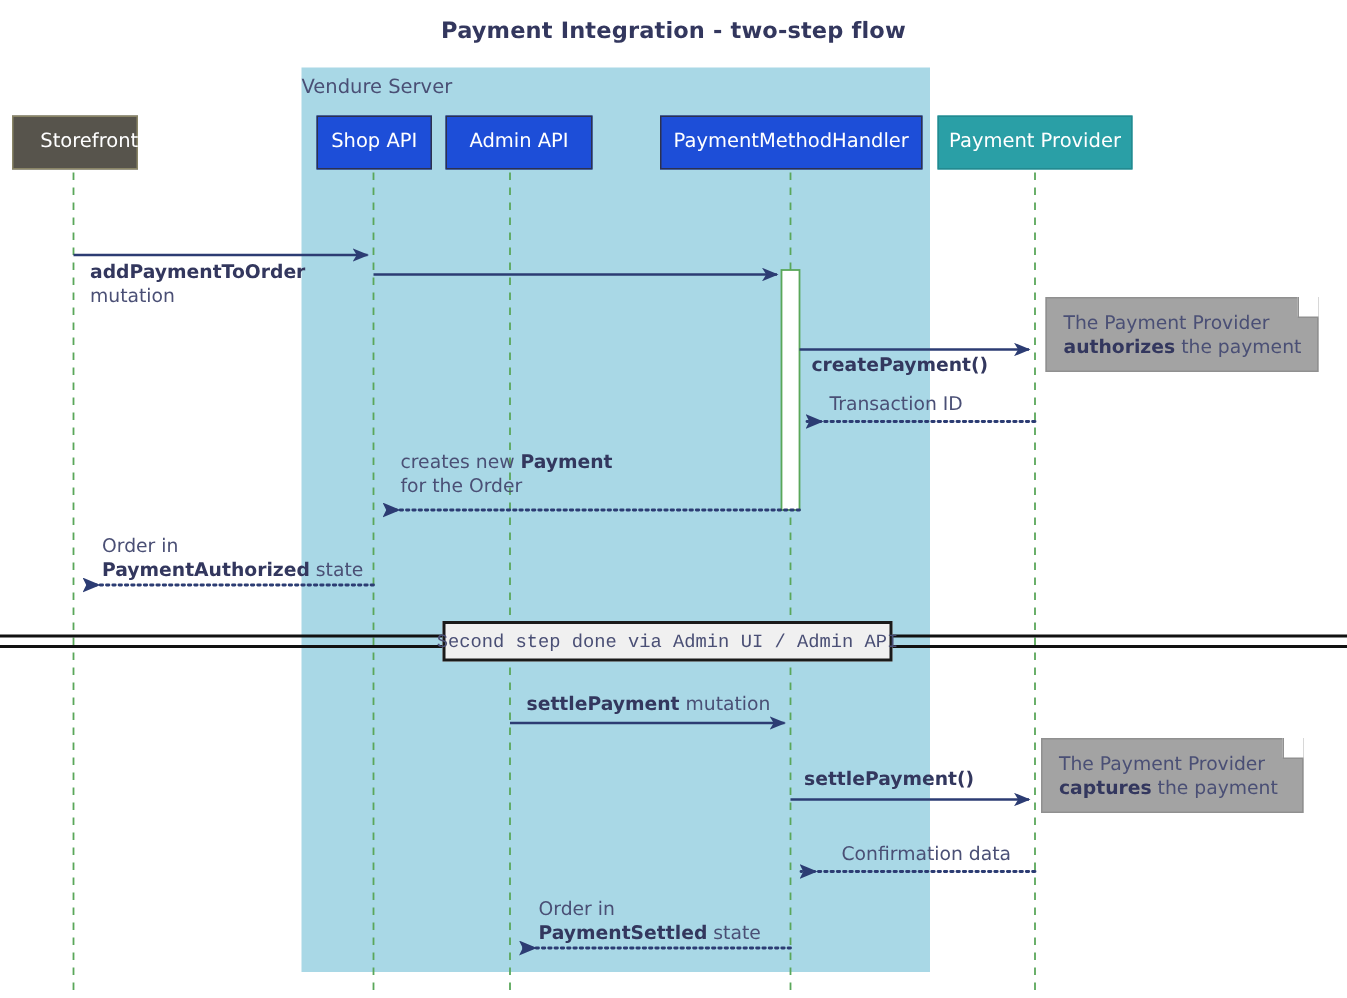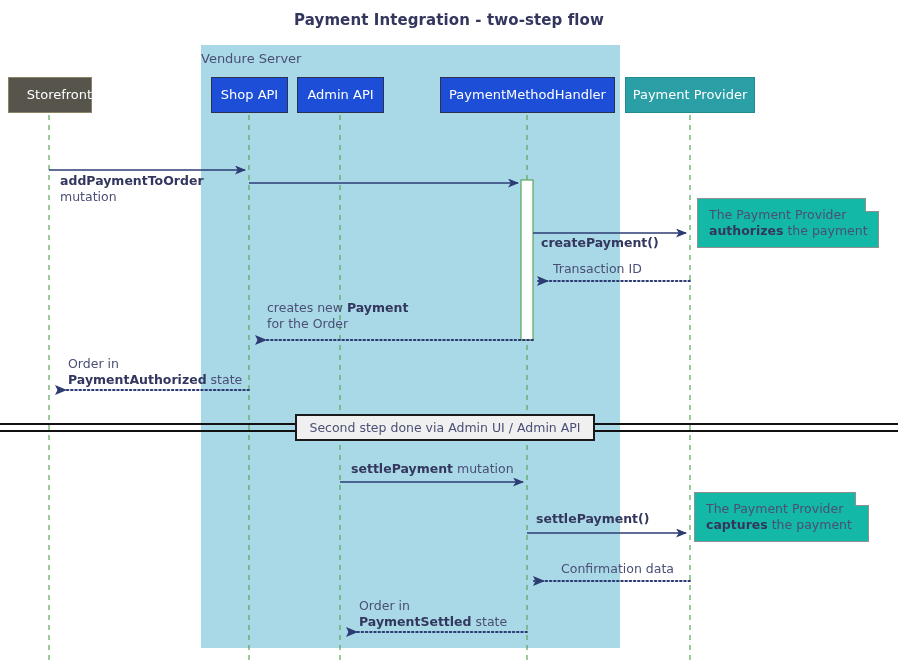--- a/index.html
+++ b/index.html
@@ -85,21 +85,21 @@
     line-height: 1.25;
     white-space: nowrap;
   }
   .msg-label b {
     color: #33375e;
     font-weight: bold;
   }
   .note-box {
     position: absolute;
     box-sizing: border-box;
-    background: #14b8a6;
+    background: #a3a3a3;
     border: 1px solid #909090;
     font-size: 12.5px;
     color: #4a4f75;
     line-height: 1.3;
     padding: 8px 10px 8px 11px;
   }
   .note-box b {
     color: #33375e;
     font-weight: bold;
   }
@@ -177,21 +177,21 @@
       <line x1="0" y1="431" x2="898" y2="431"></line>
     </g>
   </svg>
 
   <div class="actor-box actor-storefront" style="left:8px; top:77px; width:84px; height:36px;">
     <span>Storefront</span>
   </div>
   <div class="actor-box actor-api" style="left:211px; top:77px; width:77px; height:36px;">
     <span>Shop API</span>
   </div>
-  <div class="actor-box actor-api" style="left:297px; top:77px; width:87px; height:36px;">
+  <div class="actor-box actor-api" style="left:297px; top:77px; width:98px; height:36px;">
     <span>Admin API</span>
   </div>
   <div class="actor-box actor-api" style="left:440px; top:77px; width:175px; height:36px;">
     <span>PaymentMethodHandler</span>
   </div>
   <div class="actor-box actor-provider" style="left:625px; top:77px; width:130px; height:36px;">
     <span>Payment Provider</span>
   </div>
 
   <div class="msg-label" style="left:60px; top:132px;margin-top:41px;">
@@ -239,17 +239,17 @@
     <span>The Payment Provider</span><br>
     <b>authorizes</b><span> the payment</span>
   </div>
 
   <div class="note-box" style="left:694px; top:492px; width:175px; height:50px;">
     <div class="note-fold"></div>
     <span>The Payment Provider</span><br>
     <b>captures</b><span> the payment</span>
   </div>
 
-  <div class="divider-label" style="left:295px; top:414px; width:300px; height:27px;">
+  <div class="divider-label" style="left:295px; top:414px; width:300px; height:27px;font-family:Liberation Mono, monospace;">
     <span>Second step done via Admin UI / Admin API</span>
   </div>
 
 </div>
 
 </body></html>

